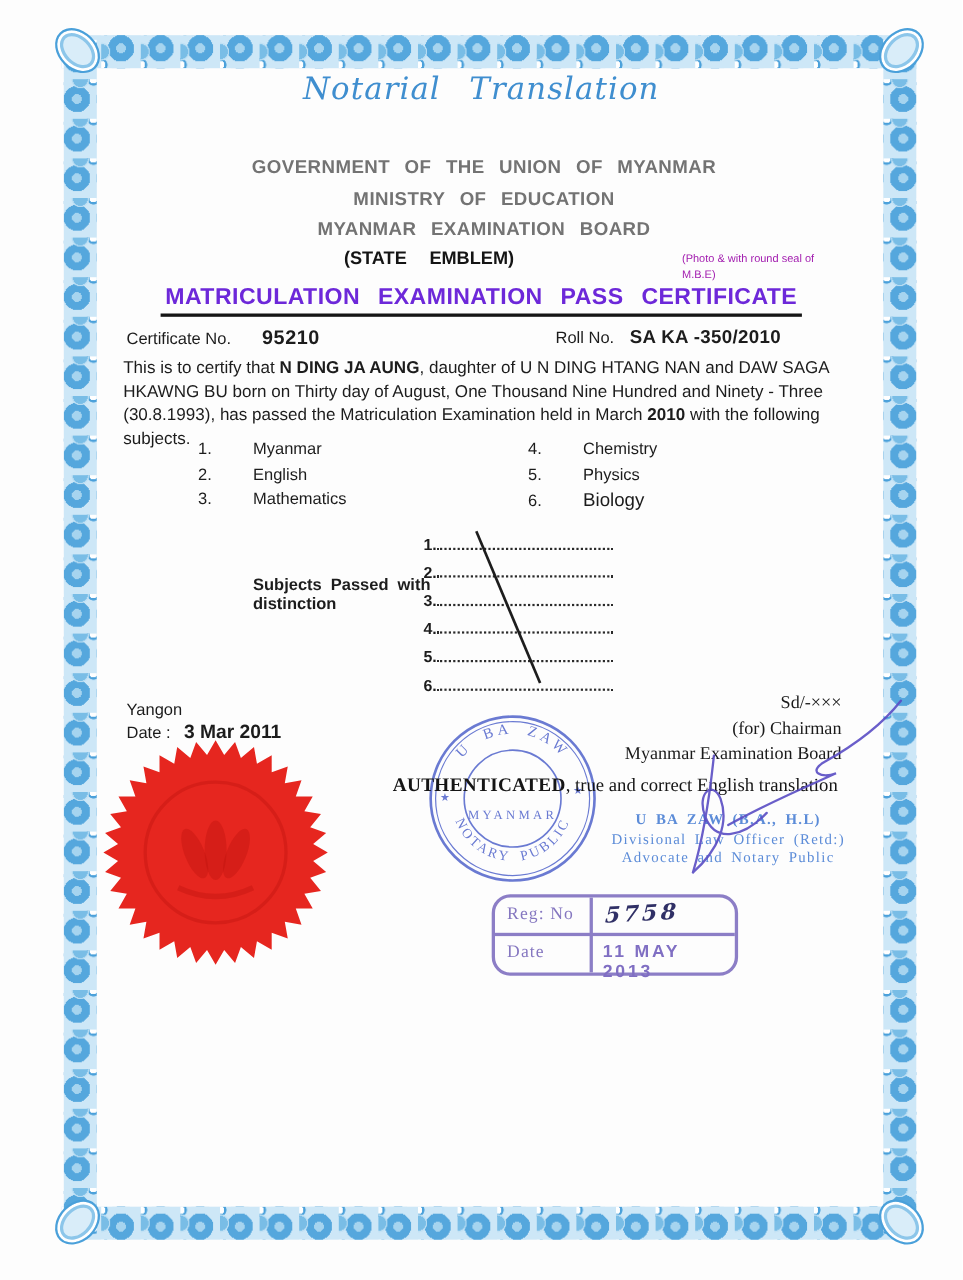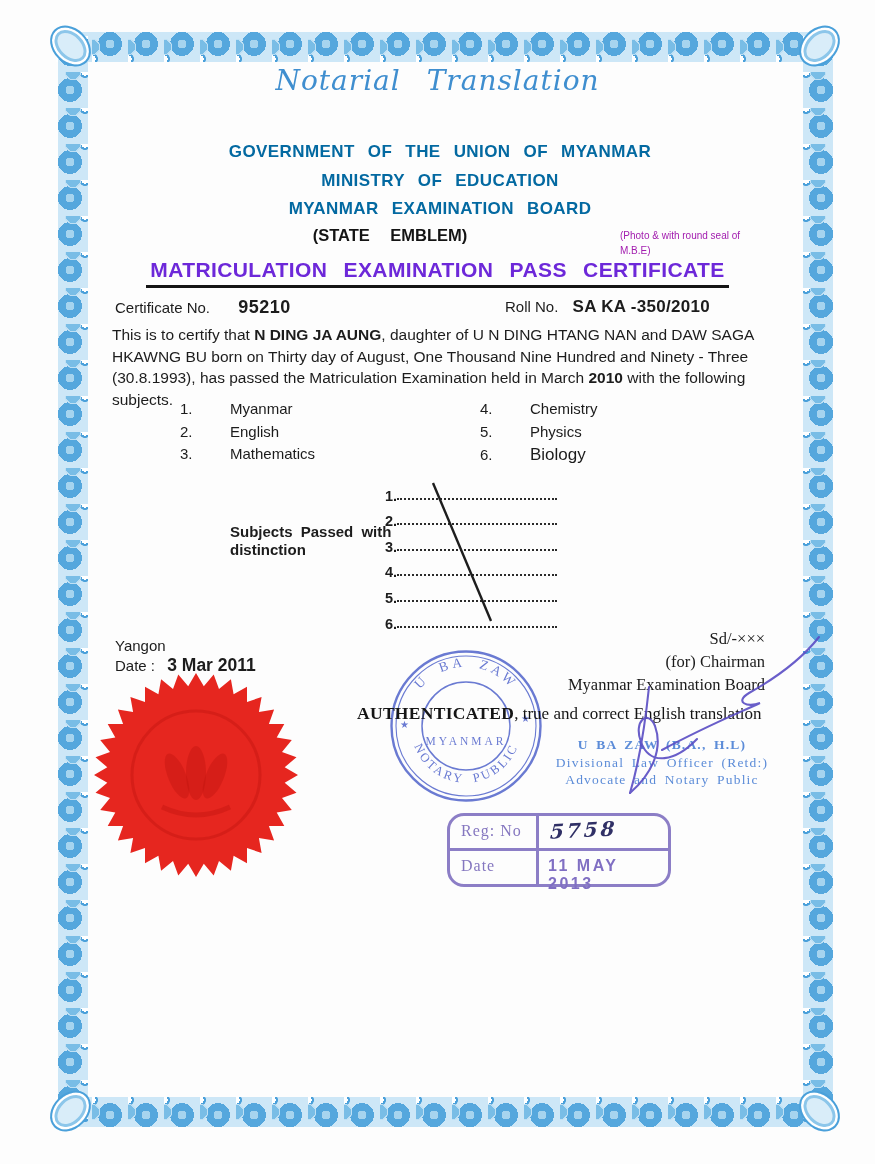--- a/index.html
+++ b/index.html
@@ -29,21 +29,21 @@
   .c-tl{left:53px;top:23px;transform:rotate(-45deg);}
   .c-tr{right:38px;top:23px;transform:rotate(45deg);}
   .c-bl{left:53px;bottom:30px;transform:rotate(45deg);}
   .c-br{right:38px;bottom:30px;transform:rotate(-45deg);}
 
   
   .script-title{position:absolute;top:64px;left:0;right:0;text-align:center;
       font-family:"DejaVu Serif",serif;font-style:italic;font-size:28px;color:#3f8ecf;
       letter-spacing:1px;word-spacing:16px;}
   .gov{position:absolute;left:90px;right:85px;text-align:center;font-weight:bold;
-      font-size:17px;letter-spacing:.4px;word-spacing:8px;color:#0369a1;}
+      font-size:17px;letter-spacing:.4px;word-spacing:8px;color:#737373;}
   .gov1{top:142px;}.gov2{top:171px;}.gov3{top:199px;}
   .state-emblem{position:absolute;top:226px;left:90px;right:185px;text-align:center;
       font-weight:bold;font-size:16.5px;word-spacing:16px;color:#141414;}
   .photo-note{position:absolute;top:228px;left:620px;width:172px;font-size:10px;line-height:15px;color:#a21caf;}
   .cert-title-wrap{position:absolute;top:258px;left:0;right:0;text-align:center;}
   .cert-title{display:inline-block;font-weight:bold;font-size:21px;letter-spacing:.4px;word-spacing:10px;
       color:#6d28d9;border-bottom:3px solid #151515;padding:0 4px 3px;}
 
   .cert-no{position:absolute;top:297px;left:115px;font-size:15px;}
   .cert-no .val{font-size:18px;font-weight:bold;margin-left:24px;letter-spacing:.5px;}

